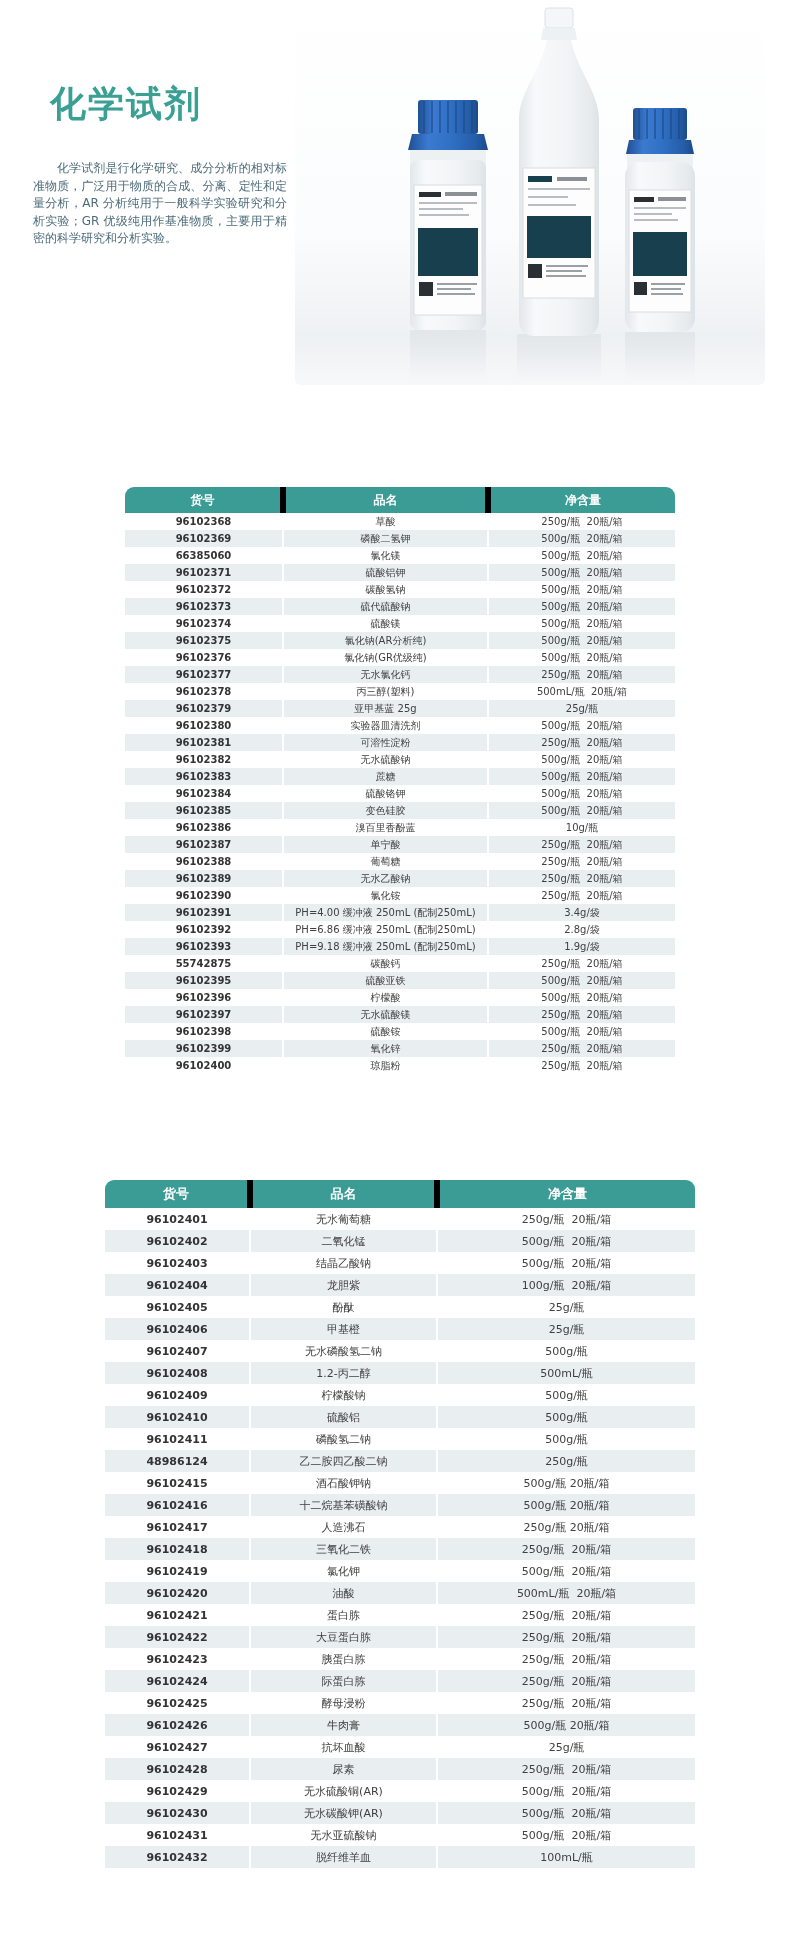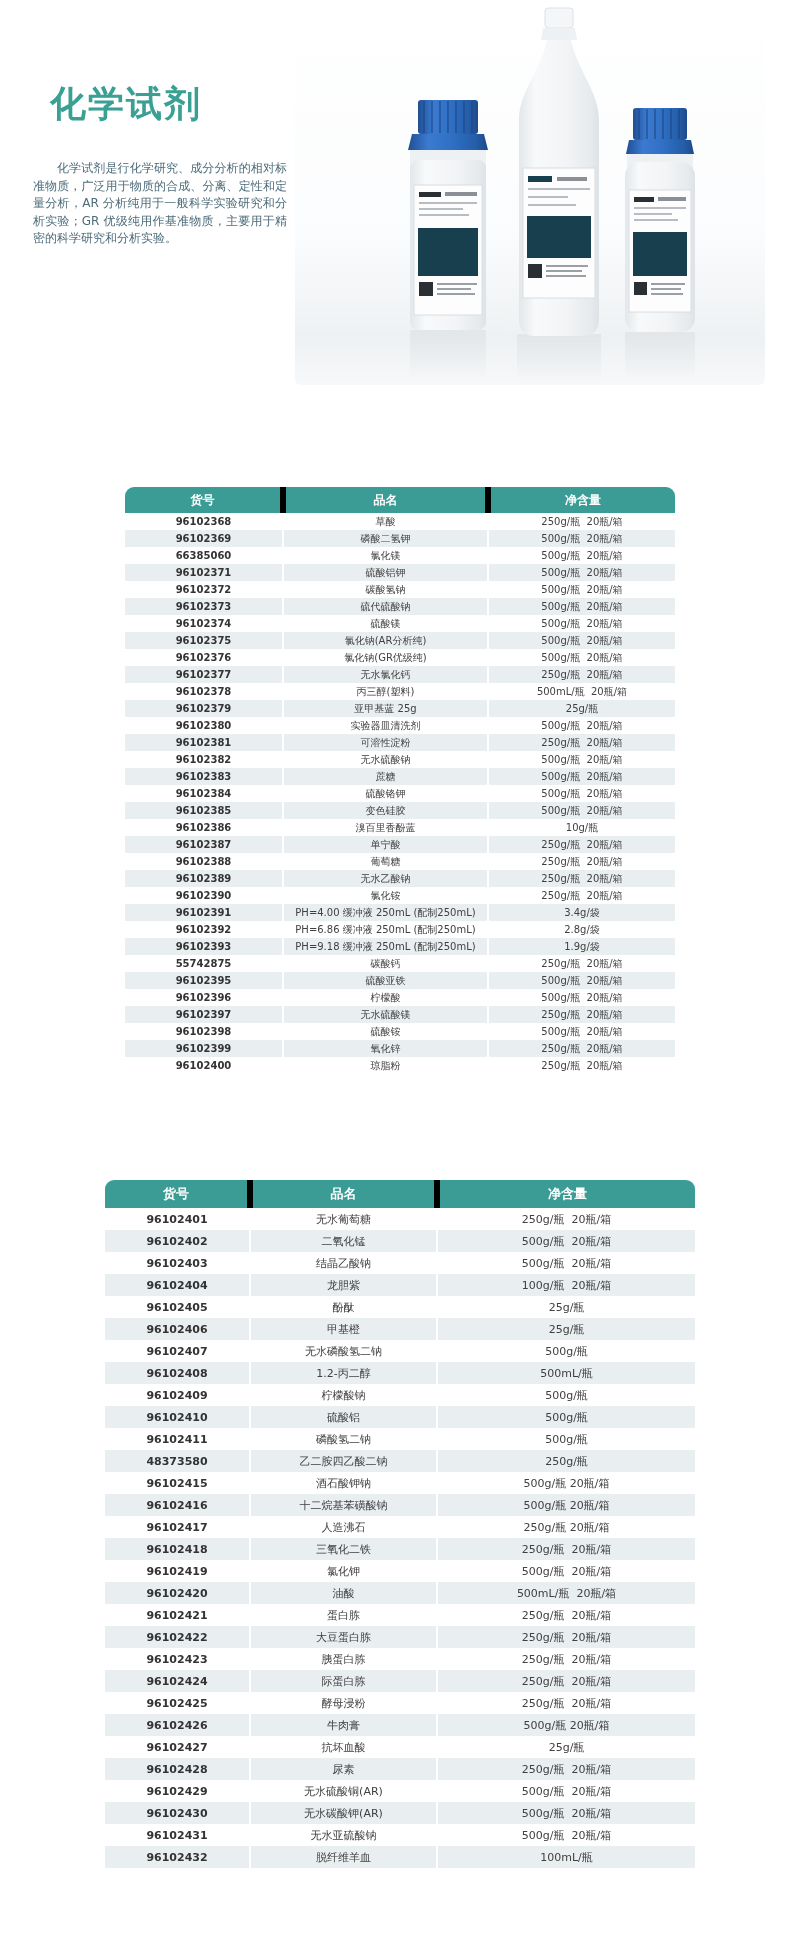--- a/index.html
+++ b/index.html
@@ -428,21 +428,21 @@
             <td class="item-no">96102410</td>
             <td>硫酸铝</td>
             <td>500g/瓶</td>
           </tr>
           <tr>
             <td class="item-no">96102411</td>
             <td>磷酸氢二钠</td>
             <td>500g/瓶</td>
           </tr>
           <tr>
-            <td class="item-no">48373580</td>
+            <td class="item-no">48986124</td>
             <td>乙二胺四乙酸二钠</td>
             <td>250g/瓶</td>
           </tr>
           <tr>
             <td class="item-no">96102415</td>
             <td>酒石酸钾钠</td>
             <td>500g/瓶 20瓶/箱</td>
           </tr>
           <tr>
             <td class="item-no">96102416</td>

